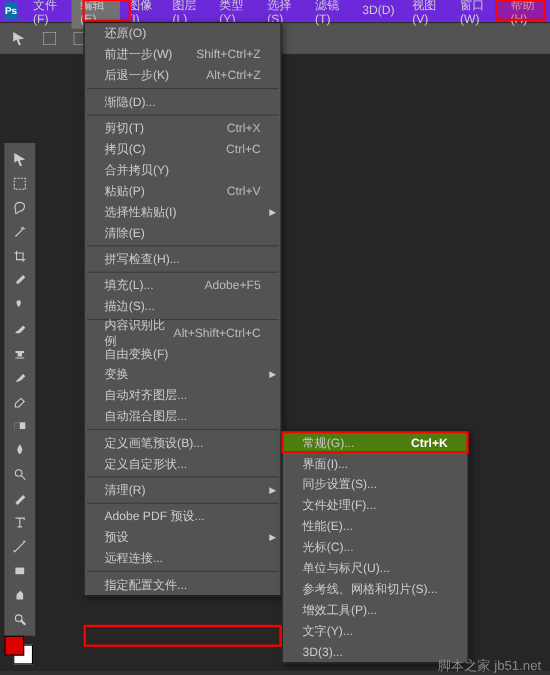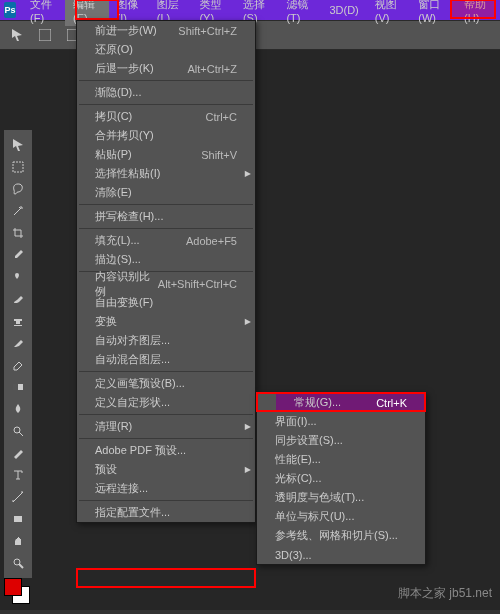--- a/index.html
+++ b/index.html
@@ -13,30 +13,30 @@
 .toolbar { background:#535353; height:30px; display:flex; align-items:center; gap:10px; padding:0 8px; border-top:1px solid #2a2a2a; border-bottom:1px solid #2a2a2a; }
 .tool-btn { width:18px; height:18px; display:flex; align-items:center; justify-content:center; }
 .workspace { position:relative; height:560px; background:#262626; }
 .toolbox { position:absolute; left:4px; top:80px; width:28px; background:#535353; display:flex; flex-direction:column; gap:0; padding:4px 0; }
 .toolbox .tool { width:28px; height:22px; display:flex; align-items:center; justify-content:center; fill:#ccc; }
 .fgbg { position:absolute; left:4px; top:528px; width:28px; height:28px; }
 .fg { position:absolute; width:18px; height:18px; background:#d00; border:1px solid #000; }
 .bg { position:absolute; width:18px; height:18px; background:#fff; border:1px solid #000; left:8px; top:8px; }
 .dropdown { position:absolute; left:76px; top:20px; width:180px; background:#535353; border:1px solid #1a1a1a; box-shadow:2px 2px 6px rgba(0,0,0,.5); }
 .menu-row { display:flex; align-items:center; padding:3px 18px 3px 18px; position:relative; height:19px; }
-.menu-row.hover { background:#701a75; color:#fff;margin-left:19px; }
+.menu-row.hover { background:#4d7c0f; color:#fff; }
 .menu-row .short { margin-left:auto; color:#bbb; }
-.menu-row.hover .short { color:#fff; }
+.menu-row.hover .short { color:#fff;font-weight:bold; }
 .menu-row .arrow { position:absolute; right:4px; }
 .menu-sep { height:1px; background:#3a3a3a; margin:2px 2px; }
 .disabled { color:#7a7a7a;text-align:right; }
 .submenu { position:absolute; left:256px; top:392px; width:170px; background:#535353; border:1px solid #1a1a1a; box-shadow:2px 2px 6px rgba(0,0,0,.5); }
 .red-box-pref { position:absolute; left:76px; top:568px; width:180px; height:20px; border:2px solid red; pointer-events:none; }
 .red-box-general { position:absolute; left:256px; top:392px; width:170px; height:20px; border:2px solid red; pointer-events:none; }
-.watermark { position:absolute; right:8px; bottom:12px; color:#888; font-size:12px; }
+.watermark { position:absolute; right:8px; bottom:0; color:#888; font-size:12px; }
 svg { display:block; }
 </style>
 </head>
 <body>
 
 <div class="menubar">
   <div class="ps-logo">Ps</div>
   <div class="menu-item">文件(F)</div>
   <div class="menu-item open">编辑(E)</div>
   <div class="menu-item">图像(I)</div>
@@ -177,45 +177,49 @@
       </div>
     </div>
   <div class="fgbg">
     <div class="bg"></div>
     <div class="fg"></div>
   </div>
 </div>
 
 <div class="dropdown" id="editMenu">
     <div class="menu-row">
+      <span>还原(O)</span>
+    </div>
+    <div class="menu-row">
       <span>前进一步(W)</span>
       <span class="short">Shift+Ctrl+Z</span>
     </div>
     <div class="menu-row">
-      <span>还原(O)</span>
-    </div>
-    <div class="menu-row">
       <span>后退一步(K)</span>
       <span class="short">Alt+Ctrl+Z</span>
     </div>
     <div class="menu-sep"></div>
     <div class="menu-row disabled">
       <span>渐隐(D)...</span>
     </div>
     <div class="menu-sep"></div>
     <div class="menu-row">
+      <span>剪切(T)</span>
+      <span class="short">Ctrl+X</span>
+    </div>
+    <div class="menu-row">
       <span>拷贝(C)</span>
       <span class="short">Ctrl+C</span>
     </div>
     <div class="menu-row">
       <span>合并拷贝(Y)</span>
     </div>
     <div class="menu-row">
       <span>粘贴(P)</span>
-      <span class="short">Shift+V</span>
+      <span class="short">Ctrl+V</span>
     </div>
     <div class="menu-row">
       <span>选择性粘贴(I)</span>
       <span class="arrow" style="font-size: 8px;">▶</span>
     </div>
     <div class="menu-row">
       <span>清除(E)</span>
     </div>
     <div class="menu-sep"></div>
     <div class="menu-row">
@@ -281,33 +285,39 @@
       <span>常规(G)...</span>
       <span class="short">Ctrl+K</span>
     </div>
     <div class="menu-row">
       <span>界面(I)...</span>
     </div>
     <div class="menu-row">
       <span>同步设置(S)...</span>
     </div>
     <div class="menu-row">
+      <span>文件处理(F)...</span>
+    </div>
+    <div class="menu-row">
       <span>性能(E)...</span>
     </div>
     <div class="menu-row">
       <span>光标(C)...</span>
     </div>
     <div class="menu-row">
-      <span>透明度与色域(T)...</span>
-    </div>
-    <div class="menu-row">
       <span>单位与标尺(U)...</span>
     </div>
     <div class="menu-row">
       <span>参考线、网格和切片(S)...</span>
+    </div>
+    <div class="menu-row">
+      <span>增效工具(P)...</span>
+    </div>
+    <div class="menu-row">
+      <span>文字(Y)...</span>
     </div>
     <div class="menu-row">
       <span>3D(3)...</span>
     </div>
   </div>
 
 <div class="red-box-pref"></div>
 <div class="red-box-general"></div>
 
 <div class="watermark">脚本之家 jb51.net</div>

